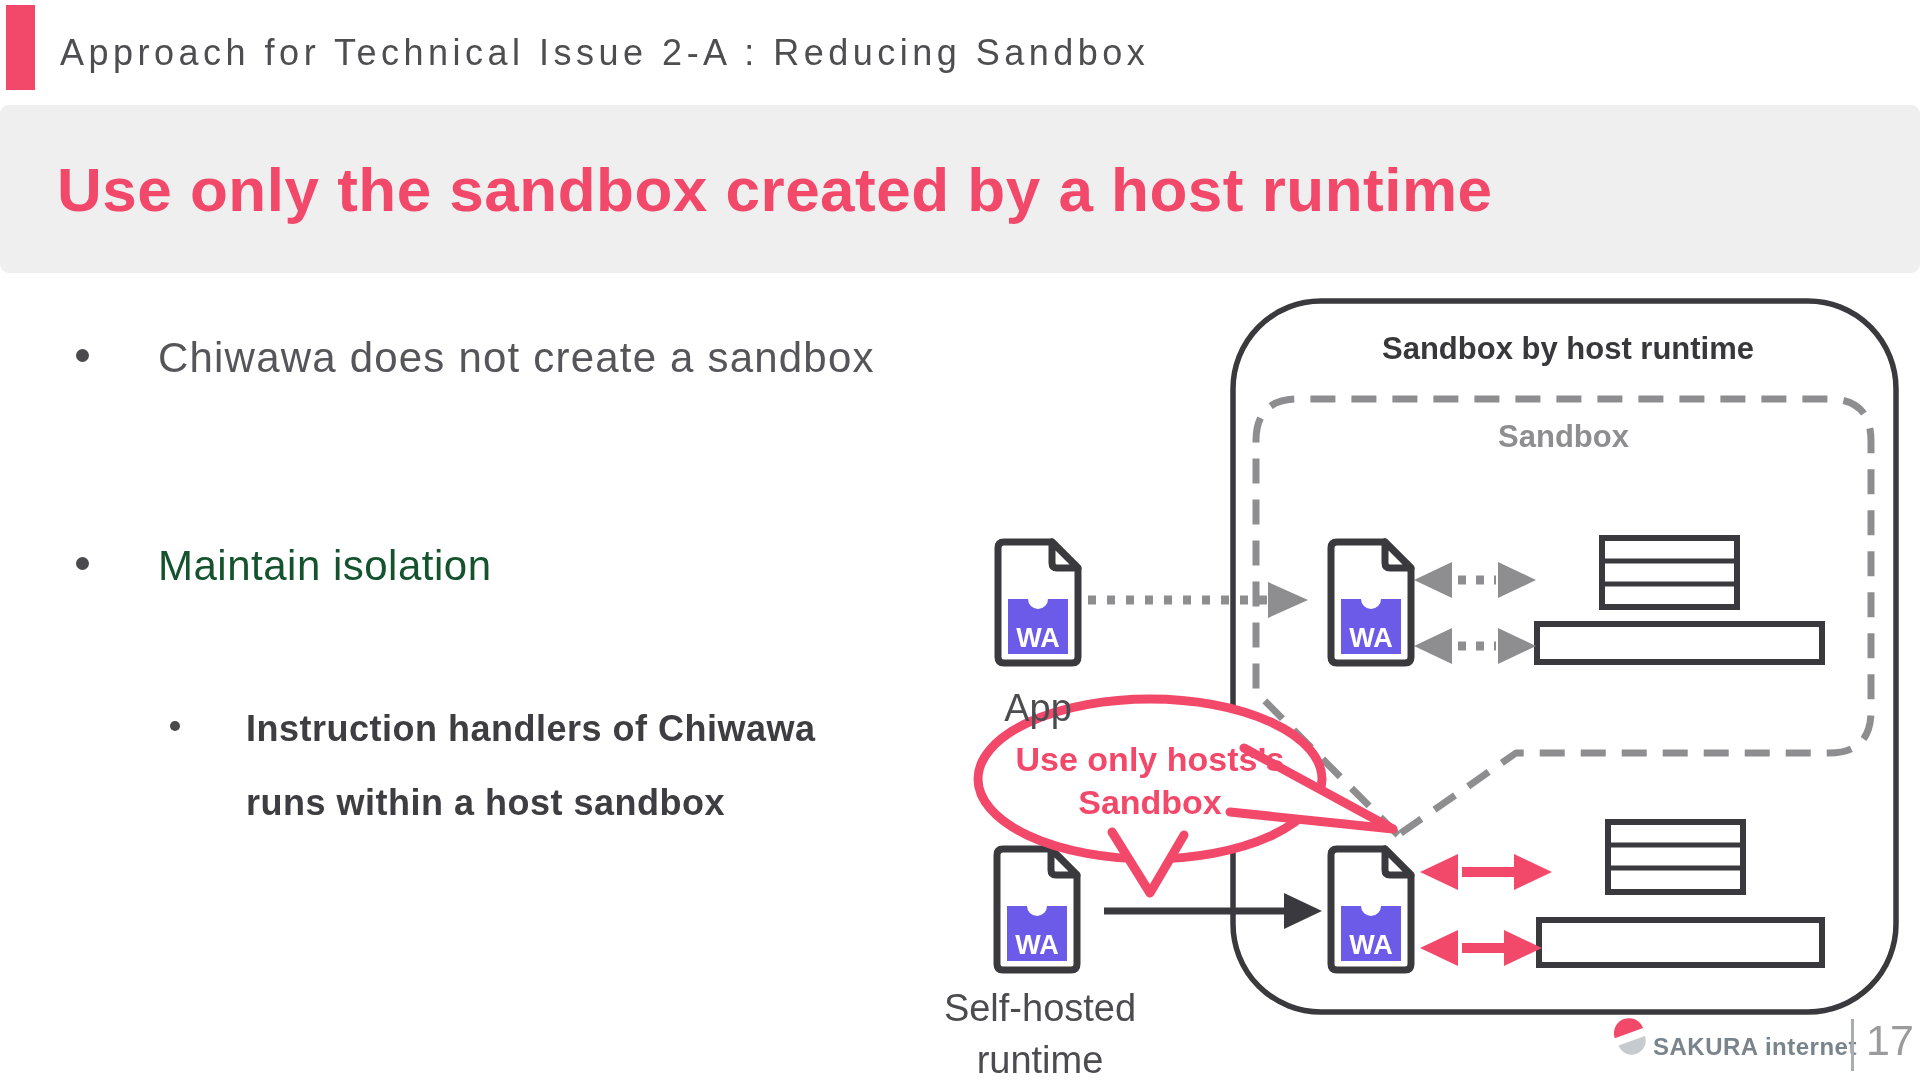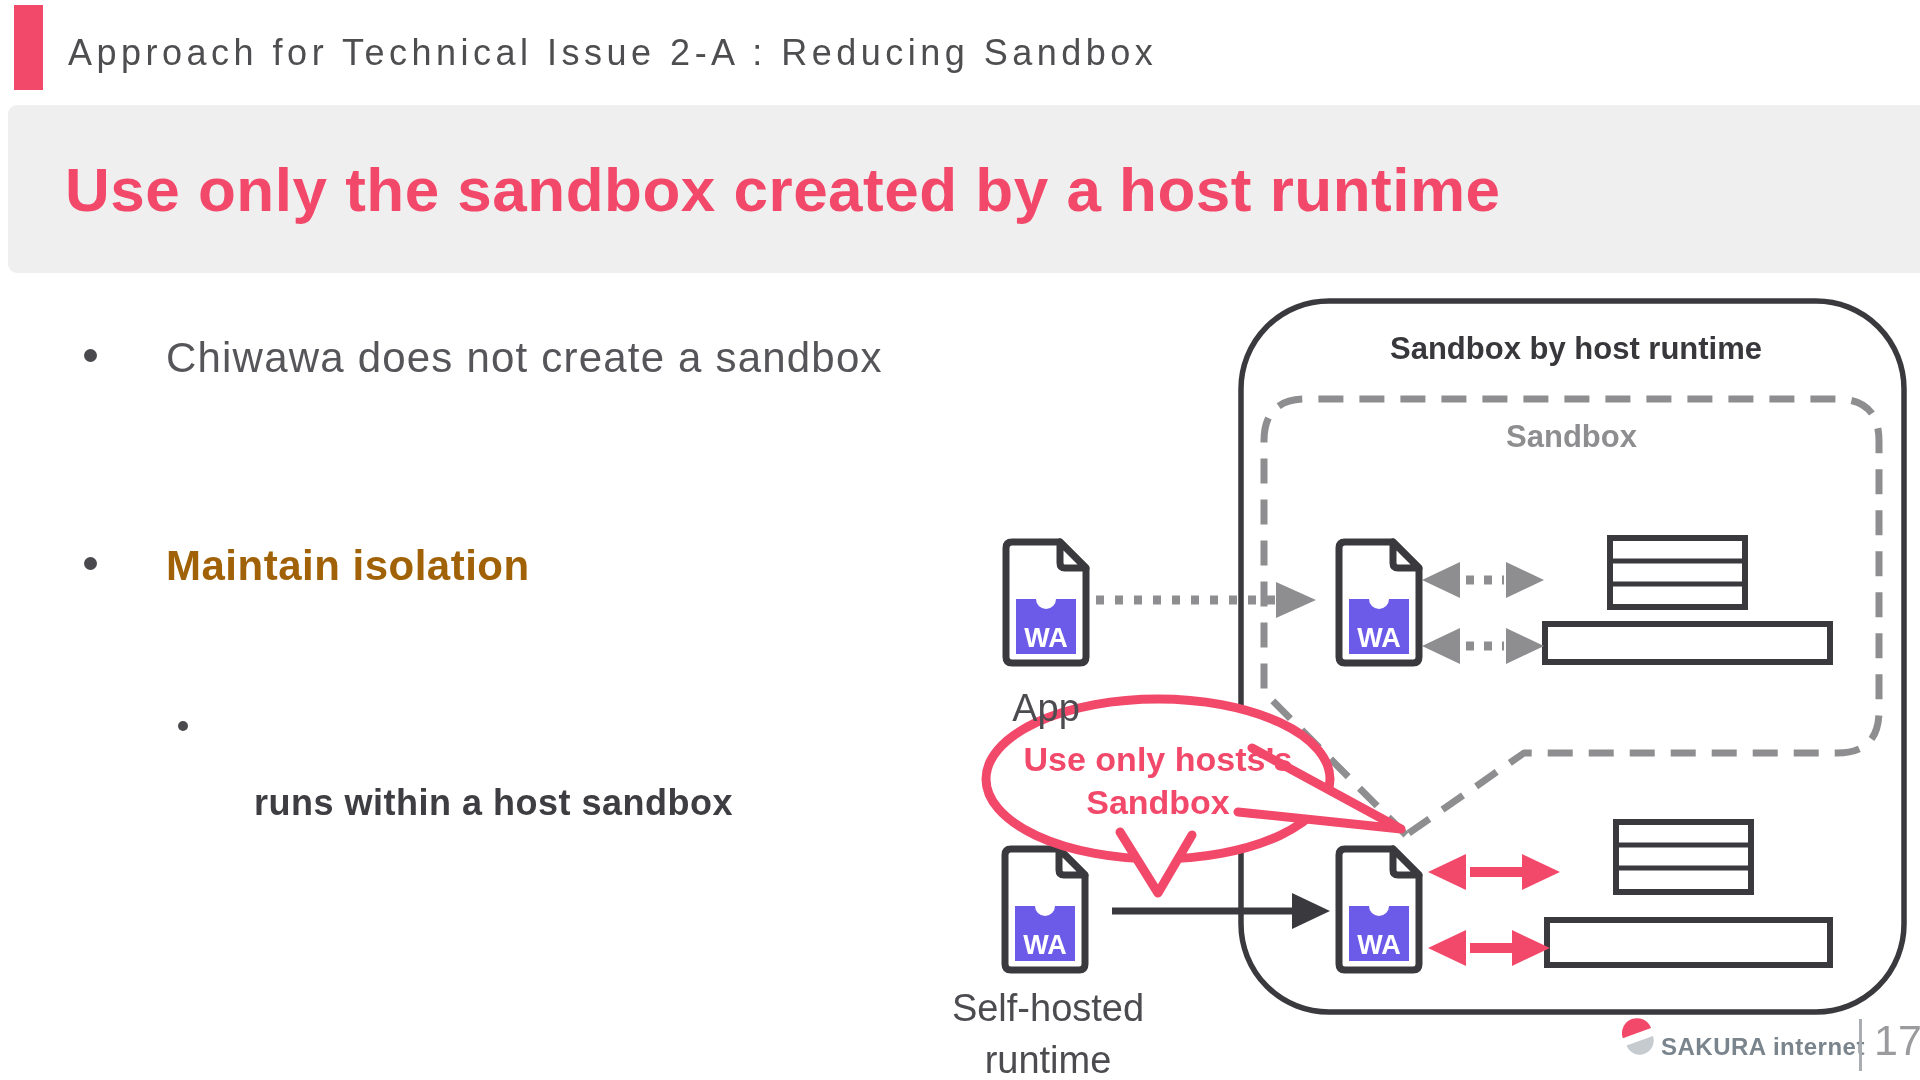--- a/index.html
+++ b/index.html
@@ -1,34 +1,34 @@
 <!DOCTYPE html>
 <html><head>
 <meta charset="utf-8">
 <style>
   html,body{margin:0;padding:0;}
   body{width:1920px;height:1080px;overflow:hidden;background:#ffffff;
        font-family:"Liberation Sans",sans-serif;}
-  .slide{position:relative;width:1635px;height:1080px;background:#ffffff;margin-left:8px;}
+  .slide{position:relative;width:1635px;height:1080px;background:#ffffff;}
 
   
   .accent-bar{position:absolute;left:6px;top:5px;width:29px;height:85px;background:#F2496B;}
   .kicker{position:absolute;left:60px;top:32px;font-size:36px;font-weight:400;
           color:#4E4E51;letter-spacing:4.5px;white-space:nowrap;}
 
   
   .banner{position:absolute;left:0;top:105px;width:1920px;height:168px;background:#EFEFEF;
           display:flex;align-items:center;border-radius:9px;}
   .title{margin-left:57px;font-size:62px;font-weight:700;color:#F2496B;
          letter-spacing:0.5px;white-space:nowrap;}
 
   
   .abs{position:absolute;white-space:nowrap;}
   .light{font-size:42px;color:#55555A;letter-spacing:1.2px;font-weight:400;}
-  .boldtxt{font-size:42px;color:#a16207;letter-spacing:0.5px;font-weight:700;}
+  .boldtxt{font-size:42px;color:#14532d;letter-spacing:0.5px;font-weight:400;}
   .subbold{font-size:36px;color:#3E3E42;letter-spacing:0.5px;font-weight:700;}
   .dot{position:absolute;background:#4A4A4E;border-radius:50%;}
   .dot.big{width:13px;height:13px;}
   .dot.small{width:10px;height:10px;}
 
   
   .diagram{position:absolute;left:0;top:0;width:1920px;height:1080px;}
 
   
   .dlabel{position:absolute;text-align:center;}
@@ -58,20 +58,21 @@
     <div class="title">Use only the sandbox created by a host runtime</div>
   </div>
 
   <div class="dot big" style="left:76px;top:349px"></div>
   <div class="abs light" style="left:158px;top:334px">Chiwawa does not create a sandbox</div>
 
   <div class="dot big" style="left:76px;top:557px"></div>
   <div class="abs boldtxt" style="left:158px;top:542px">Maintain isolation</div>
 
   <div class="dot small" style="left:170px;top:721px"></div>
+  <div class="abs subbold" style="left:246px;top:708px">Instruction handlers of Chiwawa</div>
   <div class="abs subbold" style="left:246px;top:782px">runs within a host sandbox</div>
 
   <svg class="diagram" viewBox="0 0 1920 1080">
 
     <rect x="1233" y="301" width="663" height="711" rx="88" fill="#ffffff" stroke="#3A3A3E" stroke-width="5.5"></rect>
 
     <path d="M 1398 835 L 1256 692 L 1256 441 Q 1256 399 1298 399 L 1829 399 Q 1871 399 1871 441
              L 1871 711 Q 1871 753 1829 753 L 1516 753 Z" fill="none" stroke="#8E8E90" stroke-width="7" stroke-dasharray="25 16" stroke-linejoin="round"></path>
 
     <g>

